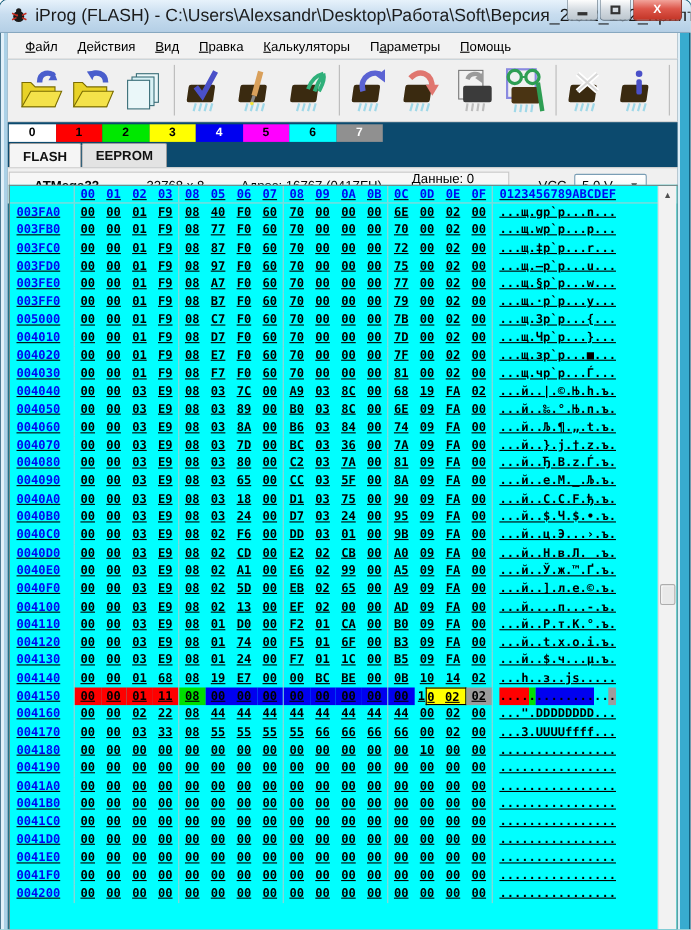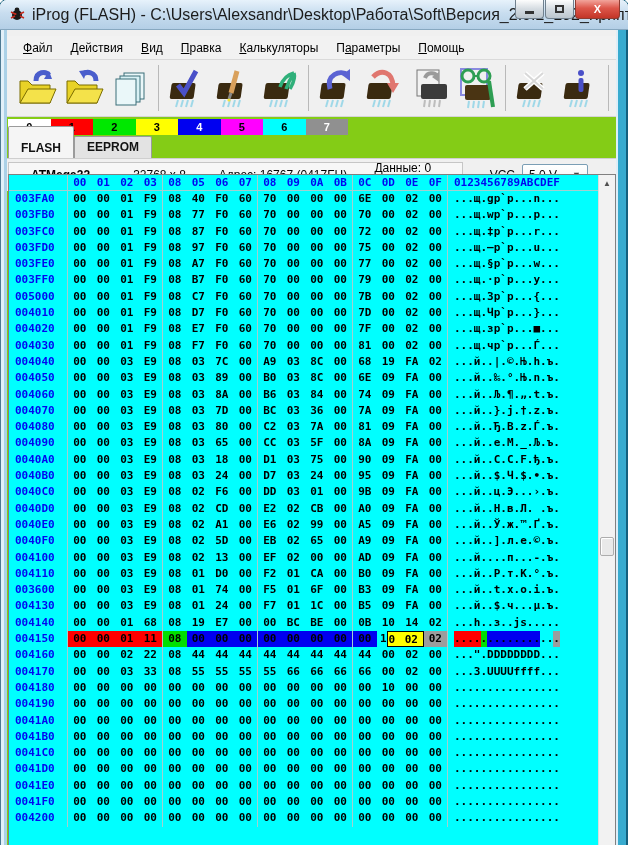--- a/index.html
+++ b/index.html
@@ -20,57 +20,57 @@
   .capbtn.close{width:45px;background:linear-gradient(#F2A49B,#DD564A 45%,#C33527);color:#fff;
     font-weight:bold;border-color:#8E3B31;}
   .glyph-min{width:9px;height:3px;background:#333;margin-top:6px;}
   .glyph-max{width:9px;height:8px;border:2px solid #333;}
   
   .b-left{position:absolute;left:0;top:30px;bottom:0;width:7px;
     background:linear-gradient(to right,#4E7A93 1px,#E2F0F9 1px,#E2F0F9 4px,#ABD1E7 4px);}
   .b-right{position:absolute;right:0;top:30px;bottom:0;width:12px;
     background:linear-gradient(to left,#14607E 2px,#38ABCF 2px,#38ABCF 10px,#DDEEF8 10px);}
   
-  .client{position:absolute;left:7px;right:12px;top:30px;bottom:0;background:#84cc16;margin-top:6px;}
+  .client{position:absolute;left:7px;right:12px;top:30px;bottom:0;background:#0c4a6e;}
   .menubar{height:24px;display:flex;align-items:center;background:#F2F2F2;
     border-bottom:1px solid #DADADA;padding-left:7px;}
   .menu-item{font-size:12px;color:#000;padding:3px 9px;}
   .menu-item u{text-decoration:underline;}
   
   .toolbar{height:57px;display:flex;align-items:center;background:#F0F0F0;
     border-bottom:1px solid #D5D5D5;padding-left:6px;}
   .tbtn{width:47px;height:48px;display:flex;align-items:center;justify-content:center;}
   .tsep{width:1px;height:46px;background:#B9B9B9;margin:0 4px;}
   
   .palette{display:flex;margin:2px 0 0 1px;height:16px;}
   .pal{width:42.5px;height:16px;display:flex;align-items:center;justify-content:center;
     font:bold 11px "Liberation Sans",sans-serif;}
   
   .tabs{display:flex;align-items:flex-end;height:23px;margin-left:1px;}
   .tab{font:bold 12px "Liberation Sans",sans-serif;padding:3px 12px 4px 12px;
     border:1px solid #9B9B9B;border-bottom:none;border-radius:2px 2px 0 0;background:#E3E3E3;color:#111;}
-  .tab.active{background:#F5F5F5;position:relative;top:1px;padding-top:14px;}
+  .tab.active{background:#F5F5F5;position:relative;top:1px;padding-top:4px;}
   
   .infobar{height:33px;display:flex;align-items:center;position:relative;
     border-top:1px solid #CFCFCF;background:#F0F0F0;}
   .infopanel{height:27px;margin-left:1px;width:455px;background:#F7F7F7;
     border:1px solid #C6C6C6;display:flex;align-items:center;font-size:12px;color:#000;}
   .infopanel .dev{font-weight:bold;margin-left:22px;width:105px;}
   .infopanel .sz{width:88px;}
   .infopanel .addr{width:160px;}
   .vccwrap{position:absolute;right:28px;display:flex;align-items:center;font-size:12px;}
   .vccbox{width:66px;height:22px;margin-left:7px;border:1px solid #7A9EB5;border-radius:2px;
     background:linear-gradient(#FFFFFF,#F0F4F7);display:flex;align-items:center;
     justify-content:space-between;padding:0 6px;font-size:12px;}
   .vccbox .arr{font-size:9px;color:#444;}
   
   .hexpanel{position:absolute;left:1px;right:0;top:138px;bottom:0;background:#00FFFF;
     border:1px solid #808080;border-bottom:none;overflow:hidden;}
   .hexinner{position:absolute;left:0;top:0;right:17px;bottom:0;
-    font:bold 11px "DejaVu Sans Mono",monospace;color:#000;}
+    font:bold 11px "DejaVu Sans Mono",monospace;color:#000;text-decoration:underline;}
   .hrow{height:16.3px;line-height:16.3px;white-space:nowrap;display:flex;}
   .hrow.head{color:#0008F0;border-bottom:1px solid #A4CFCF;height:16px;}
   .acol{width:59px;padding-left:6px;color:#0008F0;border-right:1px solid #A4CFCF;flex:0 0 auto;}
   .grp{flex:0 0 auto;width:95px;border-right:1px solid #A4CFCF;display:flex;}
   .cell{display:inline-block;width:23.75px;text-align:center;}
   .ascii{margin-left:6px;letter-spacing:0;flex:0 0 auto;}
   .c-red{background:#FF0000;}
   .c-green{background:#00E000;}
   .c-blue{background:#0000F0;}
   .c-gray{background:#9C9C9C;}
@@ -1006,21 +1006,21 @@
             </span>
             <span class="grp">
               <span class="cell">B0</span>
               <span class="cell">09</span>
               <span class="cell">FA</span>
               <span class="cell">00</span>
             </span>
             <span class="ascii">...й..Р.т.К.°.ъ.</span>
           </div>
           <div class="hrow">
-            <span class="acol">003600</span>
+            <span class="acol">004120</span>
             <span class="grp">
               <span class="cell">00</span>
               <span class="cell">00</span>
               <span class="cell">03</span>
               <span class="cell">E9</span>
             </span>
             <span class="grp">
               <span class="cell">08</span>
               <span class="cell">01</span>
               <span class="cell">74</span>

